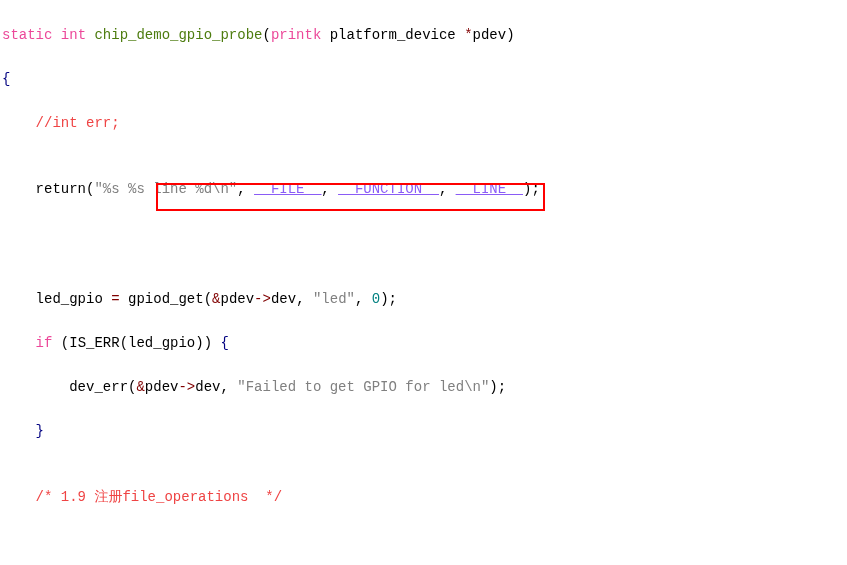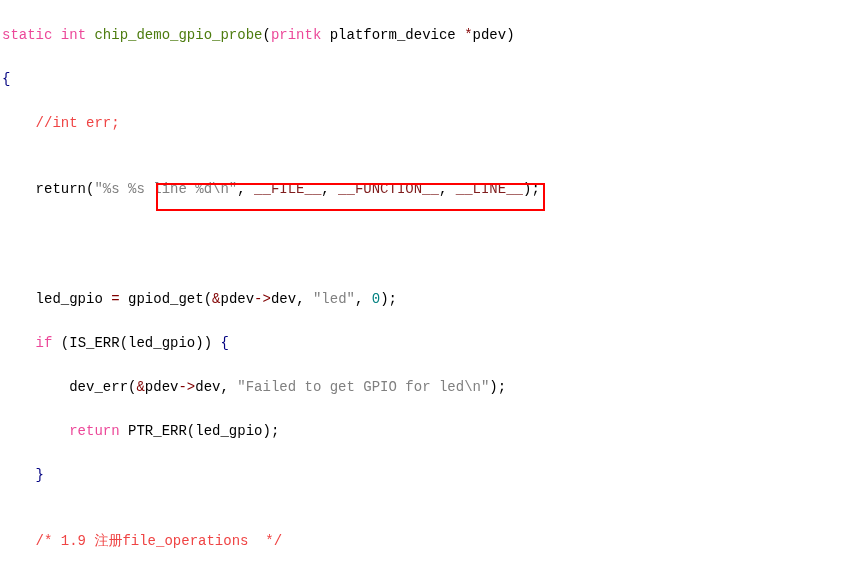--- a/index.html
+++ b/index.html
@@ -19,42 +19,41 @@
     color: #000000;
     position: relative;
   }
   .kw   { color: #ec4899; } 
   .fn   { color: #4d7c0f; }
   .cmt  { color: #ef4444; }
   .str  { color: #808080; }
   .num  { color: #008080; }
   .op   { color: #800000; }
   .br   { color: #000080; } 
-  .mac  { color: #7f1d1d; }
+  .mac  { color: #8b5cf6; text-decoration: underline; }
   .highlight-box {
     position: absolute;
     border: 2px solid #ff0000;
     pointer-events: none;
   }
 </style>
 </head>
 <body>
 
 <div class="code-area">
 <div><span class="kw">static</span> <span class="kw">int</span><span class="fn"> chip_demo_gpio_probe</span><span>(</span><span class="kw">printk</span><span> platform_device </span><span class="op">*</span><span>pdev</span><span>)</span></div>
 <div><span class="br">{</span></div>
 <div><span>    </span><span class="cmt">//int err;</span></div>
 <div></div>
 <div><span>    </span><span>return</span><span>(</span><span class="str">"%s %s line %d\n"</span><span>, </span><span class="mac">__FILE__</span><span>, </span><span class="mac">__FUNCTION__</span><span>, </span><span class="mac">__LINE__</span><span>)</span><span>;</span></div>
 <div></div>
 <div><span>    </span></div>
 <div><span>    </span><span>led_gpio </span><span class="op">=</span><span> </span><span>gpiod_get</span><span>(</span><span class="op">&amp;</span><span>pdev</span><span class="op">-&gt;</span><span>dev</span><span>, </span><span class="str">"led"</span><span>, </span><span class="num">0</span><span>)</span><span>;</span></div>
 <div><span>    </span><span class="kw">if</span><span> </span><span>(</span><span>IS_ERR</span><span>(</span><span>led_gpio</span><span>)</span><span>)</span><span> </span><span class="br">{</span></div>
 <div><span>        </span><span>dev_err</span><span>(</span><span class="op">&amp;</span><span>pdev</span><span class="op">-&gt;</span><span>dev</span><span>, </span><span class="str">"Failed to get GPIO for led\n"</span><span>)</span><span>;</span></div>
-<div><span>        </span><span class="kw">return</span><span> </span><span>PTR_ERR</span><span>(</span><span>led_gpio</span><span>)</span><span>;</span></div>
 <div><span>    </span><span class="br">}</span></div>
 <div></div>
 <div><span>    </span><span class="cmt">/* 1.9 注册file_operations  */</span></div>
 
 <div></div>
 
 
 
 
 

